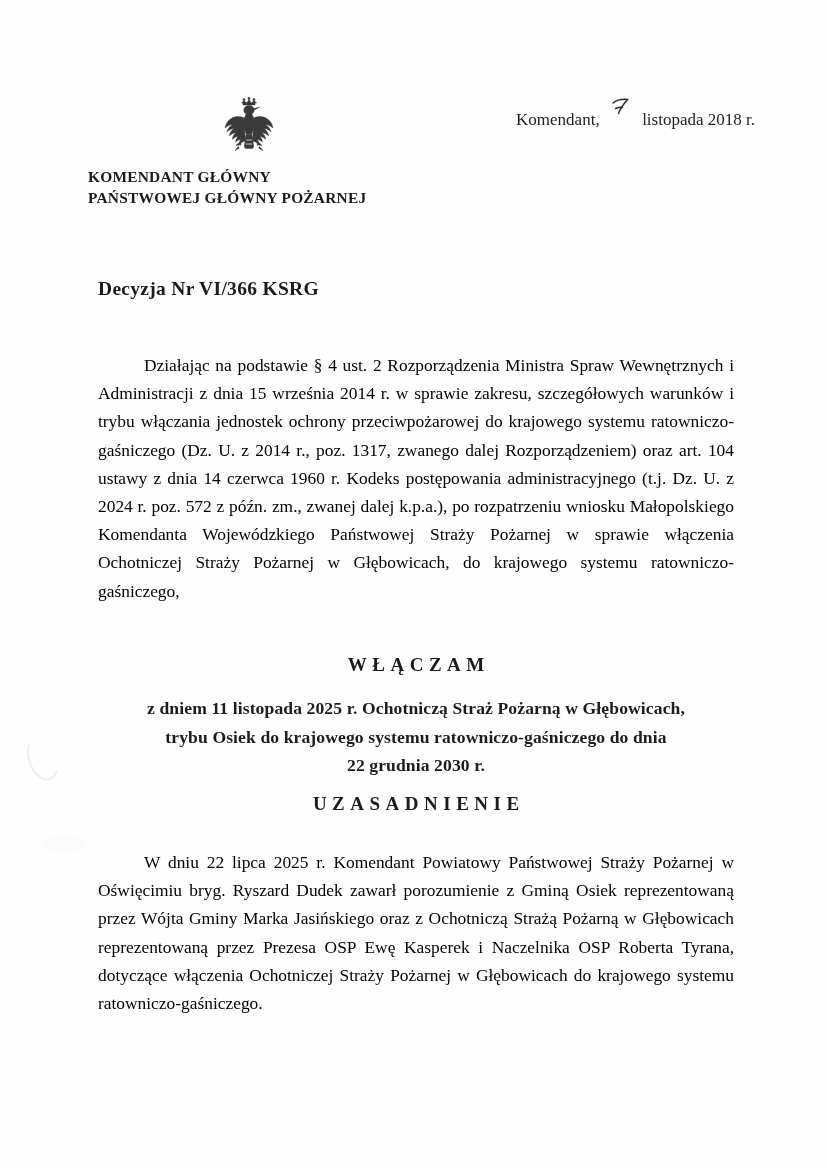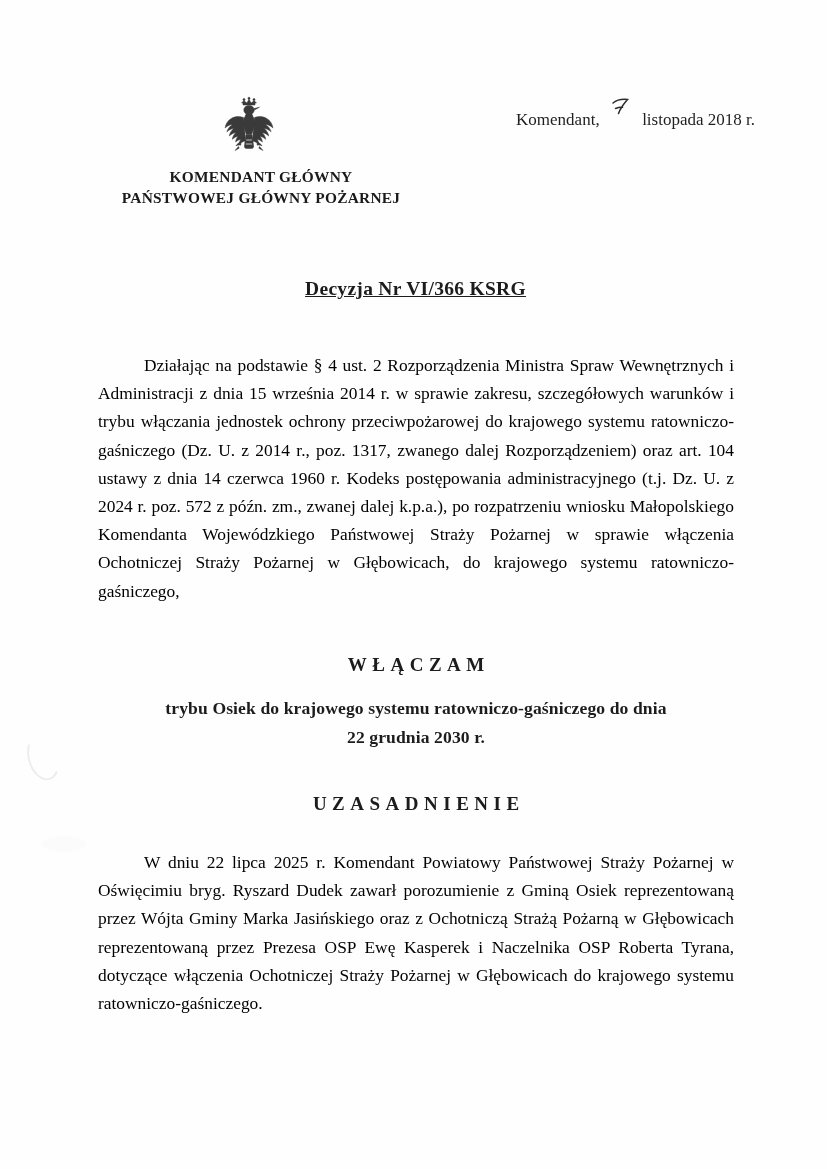--- a/index.html
+++ b/index.html
@@ -53,24 +53,24 @@
     position: absolute;
     left: 210px;
     top: 96px;
     width: 78px;
     height: 74px;
   }
   .emblem svg { display: block; width: 100%; height: 100%; }
 
   .letterhead {
     position: absolute;
-    left: 96px;
+    left: 88px;
     top: 166px;
     width: 330px;
-    text-align: center;
+    text-align: left;
     font-weight: bold;
     font-size: 15.4px;
     line-height: 21px;
     letter-spacing: 0.25px;
     color: #1a1a1a;
   }
 
   .dateline {
     position: absolute;
     right: 72px;
@@ -94,25 +94,23 @@
     width: 26px;
     height: 26px;
   }
 
   
   .doc-title {
     position: absolute;
     left: 98px;
     top: 278px;
     width: 635px;
-    text-align: center;
     font-weight: bold;
     font-size: 19.5px;
     letter-spacing: 0.3px;
-    text-decoration: underline;
   }
 
   
   .body-block {
     position: absolute;
     left: 98px;
     width: 636px;
     text-align: justify;
     text-justify: inter-word;
     font-size: 17.4px;
@@ -202,20 +200,21 @@
     <div>PAŃSTWOWEJ GŁÓWNY POŻARNEJ</div>
   </div>
 
   <div class="doc-title">Decyzja Nr VI/366 KSRG</div>
 
   <div class="body-block p1"><span class="indent"></span><span>Działając na podstawie § 4 ust. 2 Rozporządzenia Ministra Spraw Wewnętrznych i Administracji z dnia 15 września 2014 r. w sprawie zakresu, szczegółowych warunków i trybu włączania jednostek ochrony przeciwpożarowej do krajowego systemu ratowniczo-gaśniczego (Dz. U. z 2014 r., poz. 1317, zwanego dalej Rozporządzeniem) oraz art. 104 ustawy z dnia 14 czerwca 1960 r. Kodeks postępowania administracyjnego (t.j. Dz. U. z 2024 r. poz. 572 z późn. zm., zwanej dalej k.p.a.), po rozpatrzeniu wniosku Małopolskiego Komendanta Wojewódzkiego Państwowej Straży Pożarnej w sprawie włączenia Ochotniczej Straży Pożarnej w Głębowicach, do krajowego systemu ratowniczo-gaśniczego,</span></div>
 
   <div class="heading-spaced heading-wlaczam">WŁĄCZAM</div>
 
   <div class="decision">
+    <div>z dniem 11 listopada 2025 r. Ochotniczą Straż Pożarną w Głębowicach,</div>
     <div>trybu Osiek do krajowego systemu ratowniczo-gaśniczego do dnia</div>
     <div>22 grudnia 2030 r.</div>
   </div>
 
   <div class="heading-spaced heading-uzasadnienie">UZASADNIENIE</div>
 
   <div class="body-block p2"><span class="indent"></span><span>W dniu 22 lipca 2025 r. Komendant Powiatowy Państwowej Straży Pożarnej w Oświęcimiu bryg. Ryszard Dudek zawarł porozumienie z Gminą Osiek reprezentowaną przez Wójta Gminy Marka Jasińskiego oraz z Ochotniczą Strażą Pożarną w Głębowicach reprezentowaną przez Prezesa OSP Ewę Kasperek i Naczelnika OSP Roberta Tyrana, dotyczące włączenia Ochotniczej Straży Pożarnej w Głębowicach do krajowego systemu ratowniczo-gaśniczego.</span></div>
 
 </div>
 

